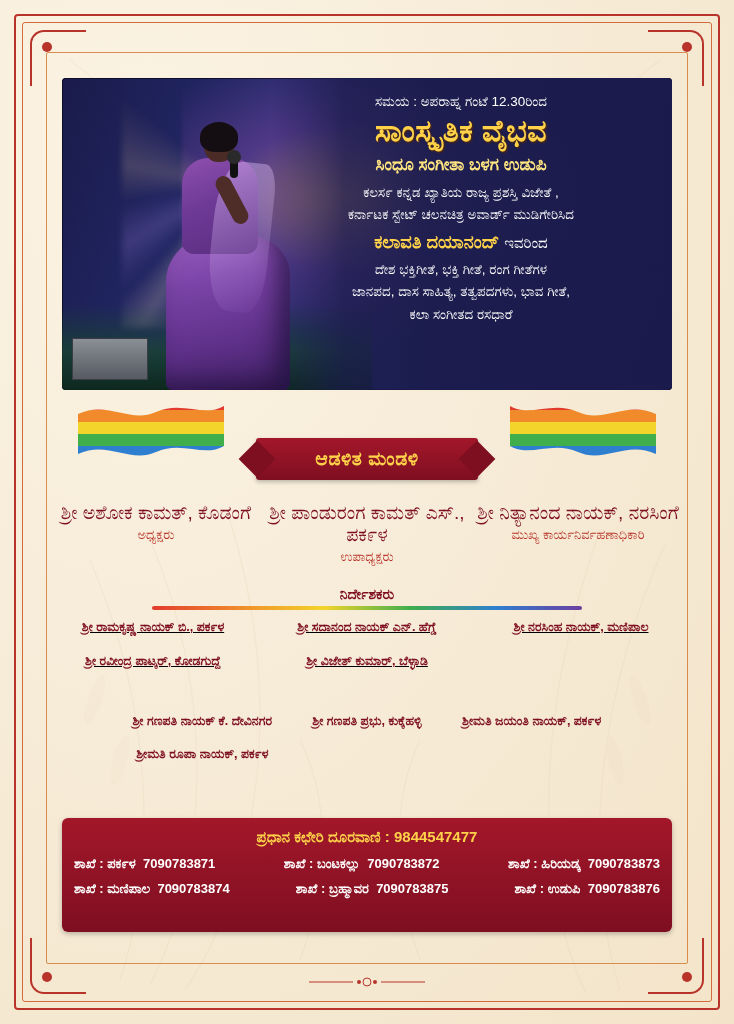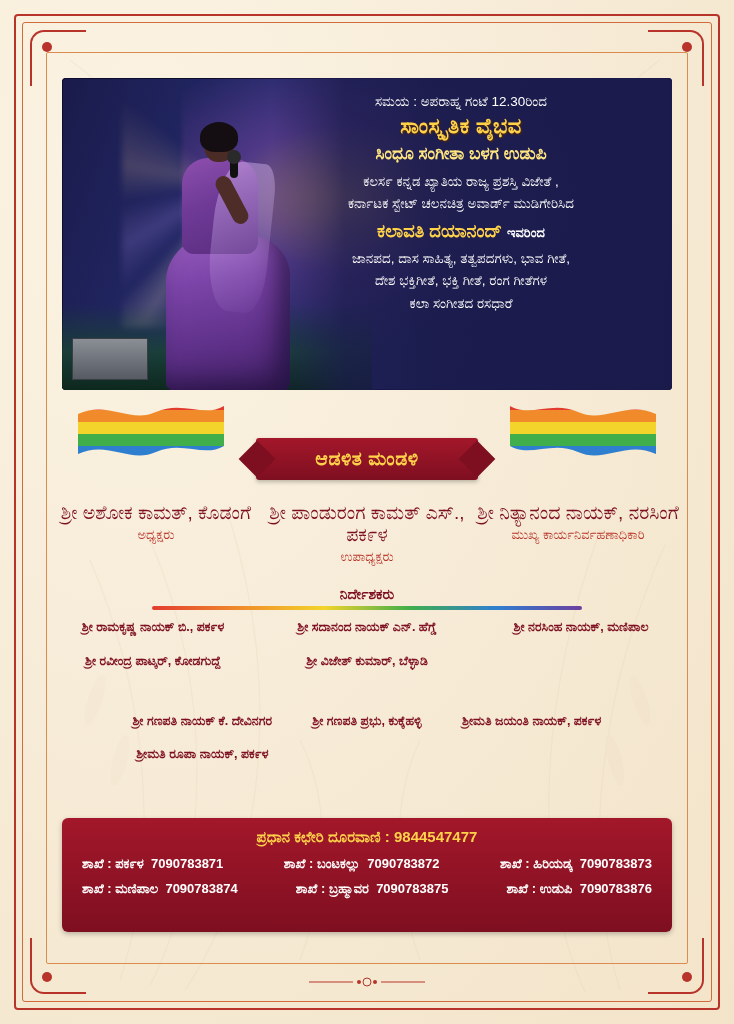--- a/index.html
+++ b/index.html
@@ -134,27 +134,27 @@
   .hero-overlay{
     position:absolute;right:0;top:0;width:400px;height:100%;
     background:linear-gradient(90deg, rgba(26,27,75,.0) 0%, rgba(26,27,75,.75) 18%, rgba(26,27,75,.92) 40%, rgba(26,27,75,.95) 100%);
   }
   .hero-text{
     position:absolute;left:198px;top:12px;right:10px;
     text-align:center;color:#ffffff;
   }
   .h-time{font-size:13.5px;color:#ffffff;margin:4px 0 4px;}
   .h-title{
-    font-size:21px;font-weight:bold;color:#ffd24a;letter-spacing:.5px;margin:2px 0 6px;
+    font-size:30px;font-weight:bold;color:#ffd24a;letter-spacing:.5px;margin:2px 0 6px;
     text-shadow:1px 1px 2px #5a2d00;
   }
   .h-sub{font-size:17px;font-weight:bold;color:#ffe680;margin:2px 0 8px;}
   .h-line{font-size:13.5px;color:#ffffff;line-height:1.55;margin:1px 0;}
   .h-name{font-size:18px;font-weight:bold;color:#ffd24a;margin:6px 0 6px;}
-  .h-name .small{font-size:13px;color:#ffffff;font-weight:bold;}
+  .h-name .small{font-size:15px;color:#ffffff;font-weight:normal;}
   .h-genre{font-size:13.5px;color:#ffffff;line-height:1.6;margin:1px 0;}
 
   
   .flag{position:absolute;width:154px;height:72px;}
   .flag.left{left:74px;top:398px;}
   .flag.right{right:74px;top:398px;}
 
   
   .ribbon{
     position:absolute;left:50%;transform:translateX(-50%);top:438px;
@@ -208,21 +208,21 @@
     background:linear-gradient(180deg,#a3172a 0%,#7e0f20 100%);
     border-radius:6px;
     box-shadow:0 2px 5px rgba(0,0,0,.25);
     padding-top:8px;
   }
   .contact .head{
     text-align:center;color:#ffd24a;font-size:15px;font-weight:bold;margin:2px 0 10px;
   }
   .contact .row{
     display:flex;justify-content:space-between;
-    padding:0 20px;margin-bottom:9px;
+    padding:0 12px;margin-bottom:9px;
   }
   .contact .cell{color:#ffffff;font-size:13px;font-weight:bold;white-space:nowrap;}
   .contact .cell .num{color:#ffffff;}
 
   .bottom-orn{
     position:absolute;left:50%;transform:translateX(-50%);bottom:36px;
     width:120px;height:12px;
   }
 </style>
 </head>
@@ -284,22 +284,22 @@
     <div class="hero-text">
       <div class="h-time">ಸಮಯ : ಅಪರಾಹ್ನ ಗಂಟೆ 12.30ರಿಂದ</div>
       <div class="h-title">ಸಾಂಸ್ಕೃತಿಕ ವೈಭವ</div>
       <div class="h-sub">ಸಿಂಧೂ ಸಂಗೀತಾ ಬಳಗ ಉಡುಪಿ</div>
       <div class="h-line">ಕಲಸ೯ ಕನ್ನಡ ಖ್ಯಾತಿಯ ರಾಜ್ಯ ಪ್ರಶಸ್ತಿ ವಿಜೇತೆ ,</div>
       <div class="h-line">ಕರ್ನಾಟಕ ಸ್ಟೇಟ್ ಚಲನಚಿತ್ರ ಅವಾರ್ಡ್ ಮುಡಿಗೇರಿಸಿದ</div>
       <div class="h-name">
         <span>ಕಲಾವತಿ ದಯಾನಂದ್</span>
         <span class="small">ಇವರಿಂದ</span>
       </div>
+      <div class="h-genre">ದೇಶ ಭಕ್ತಿಗೀತೆ, ಭಕ್ತಿ ಗೀತೆ, ರಂಗ ಗೀತೆಗಳ</div>
       <div class="h-genre">ಜಾನಪದ, ದಾಸ ಸಾಹಿತ್ಯ, ತತ್ವಪದಗಳು, ಭಾವ ಗೀತೆ,</div>
-      <div class="h-genre">ದೇಶ ಭಕ್ತಿಗೀತೆ, ಭಕ್ತಿ ಗೀತೆ, ರಂಗ ಗೀತೆಗಳ</div>
       <div class="h-genre">ಕಲಾ ಸಂಗೀತದ ರಸಧಾರೆ</div>
     </div>
   </div>
 
   <svg class="flag left" viewBox="0 0 154 72">
     <defs>
       <clipPath id="wl">
         <path d="M4,16 C34,2 56,26 82,14 C108,2 130,20 150,8 L150,48 C130,60 108,42 82,54 C56,66 34,42 4,56 Z"></path>
       </clipPath>
     </defs>
@@ -344,21 +344,21 @@
     </div>
     <div class="office">
       <div class="nm">ಶ್ರೀ ನಿತ್ಯಾನಂದ ನಾಯಕ್, ನರಸಿಂಗೆ</div>
       <div class="role">ಮುಖ್ಯ ಕಾರ್ಯನಿರ್ವಹಣಾಧಿಕಾರಿ</div>
     </div>
   </div>
 
   <div class="sec-title" style="top:586px;">ನಿರ್ದೇಶಕರು</div>
   <div class="rainbow-rule" style="top:606px;"></div>
 
-  <div class="dir-grid" style="top:620px;">
+  <div class="dir-grid" style="top:620px;text-decoration:underline;">
     <div class="nm">ಶ್ರೀ ರಾಮಕೃಷ್ಣ ನಾಯಕ್ ಬಿ., ಪಕ೯ಳ</div>
     <div class="nm">ಶ್ರೀ ಸದಾನಂದ ನಾಯಕ್ ಎನ್. ಹೆಗ್ಡೆ</div>
     <div class="nm">ಶ್ರೀ ನರಸಿಂಹ ನಾಯಕ್, ಮಣಿಪಾಲ</div>
     <div class="nm">ಶ್ರೀ ರವೀಂದ್ರ ಪಾಟ್ಕರ್, ಕೋಡಗುದ್ದೆ</div>
     <div class="nm">ಶ್ರೀ ವಿಜೇತ್ ಕುಮಾರ್, ಬೆಳ್ಳಾಡಿ</div>
   </div>
 
   <div class="pair-grid" style="top:714px;">
     <div class="nm">ಶ್ರೀ ಗಣಪತಿ ನಾಯಕ್ ಕೆ. ದೇವಿನಗರ</div>
     <div class="nm">ಶ್ರೀ ಗಣಪತಿ ಪ್ರಭು, ಕುಕ್ಕೆಹಳ್ಳಿ</div>

